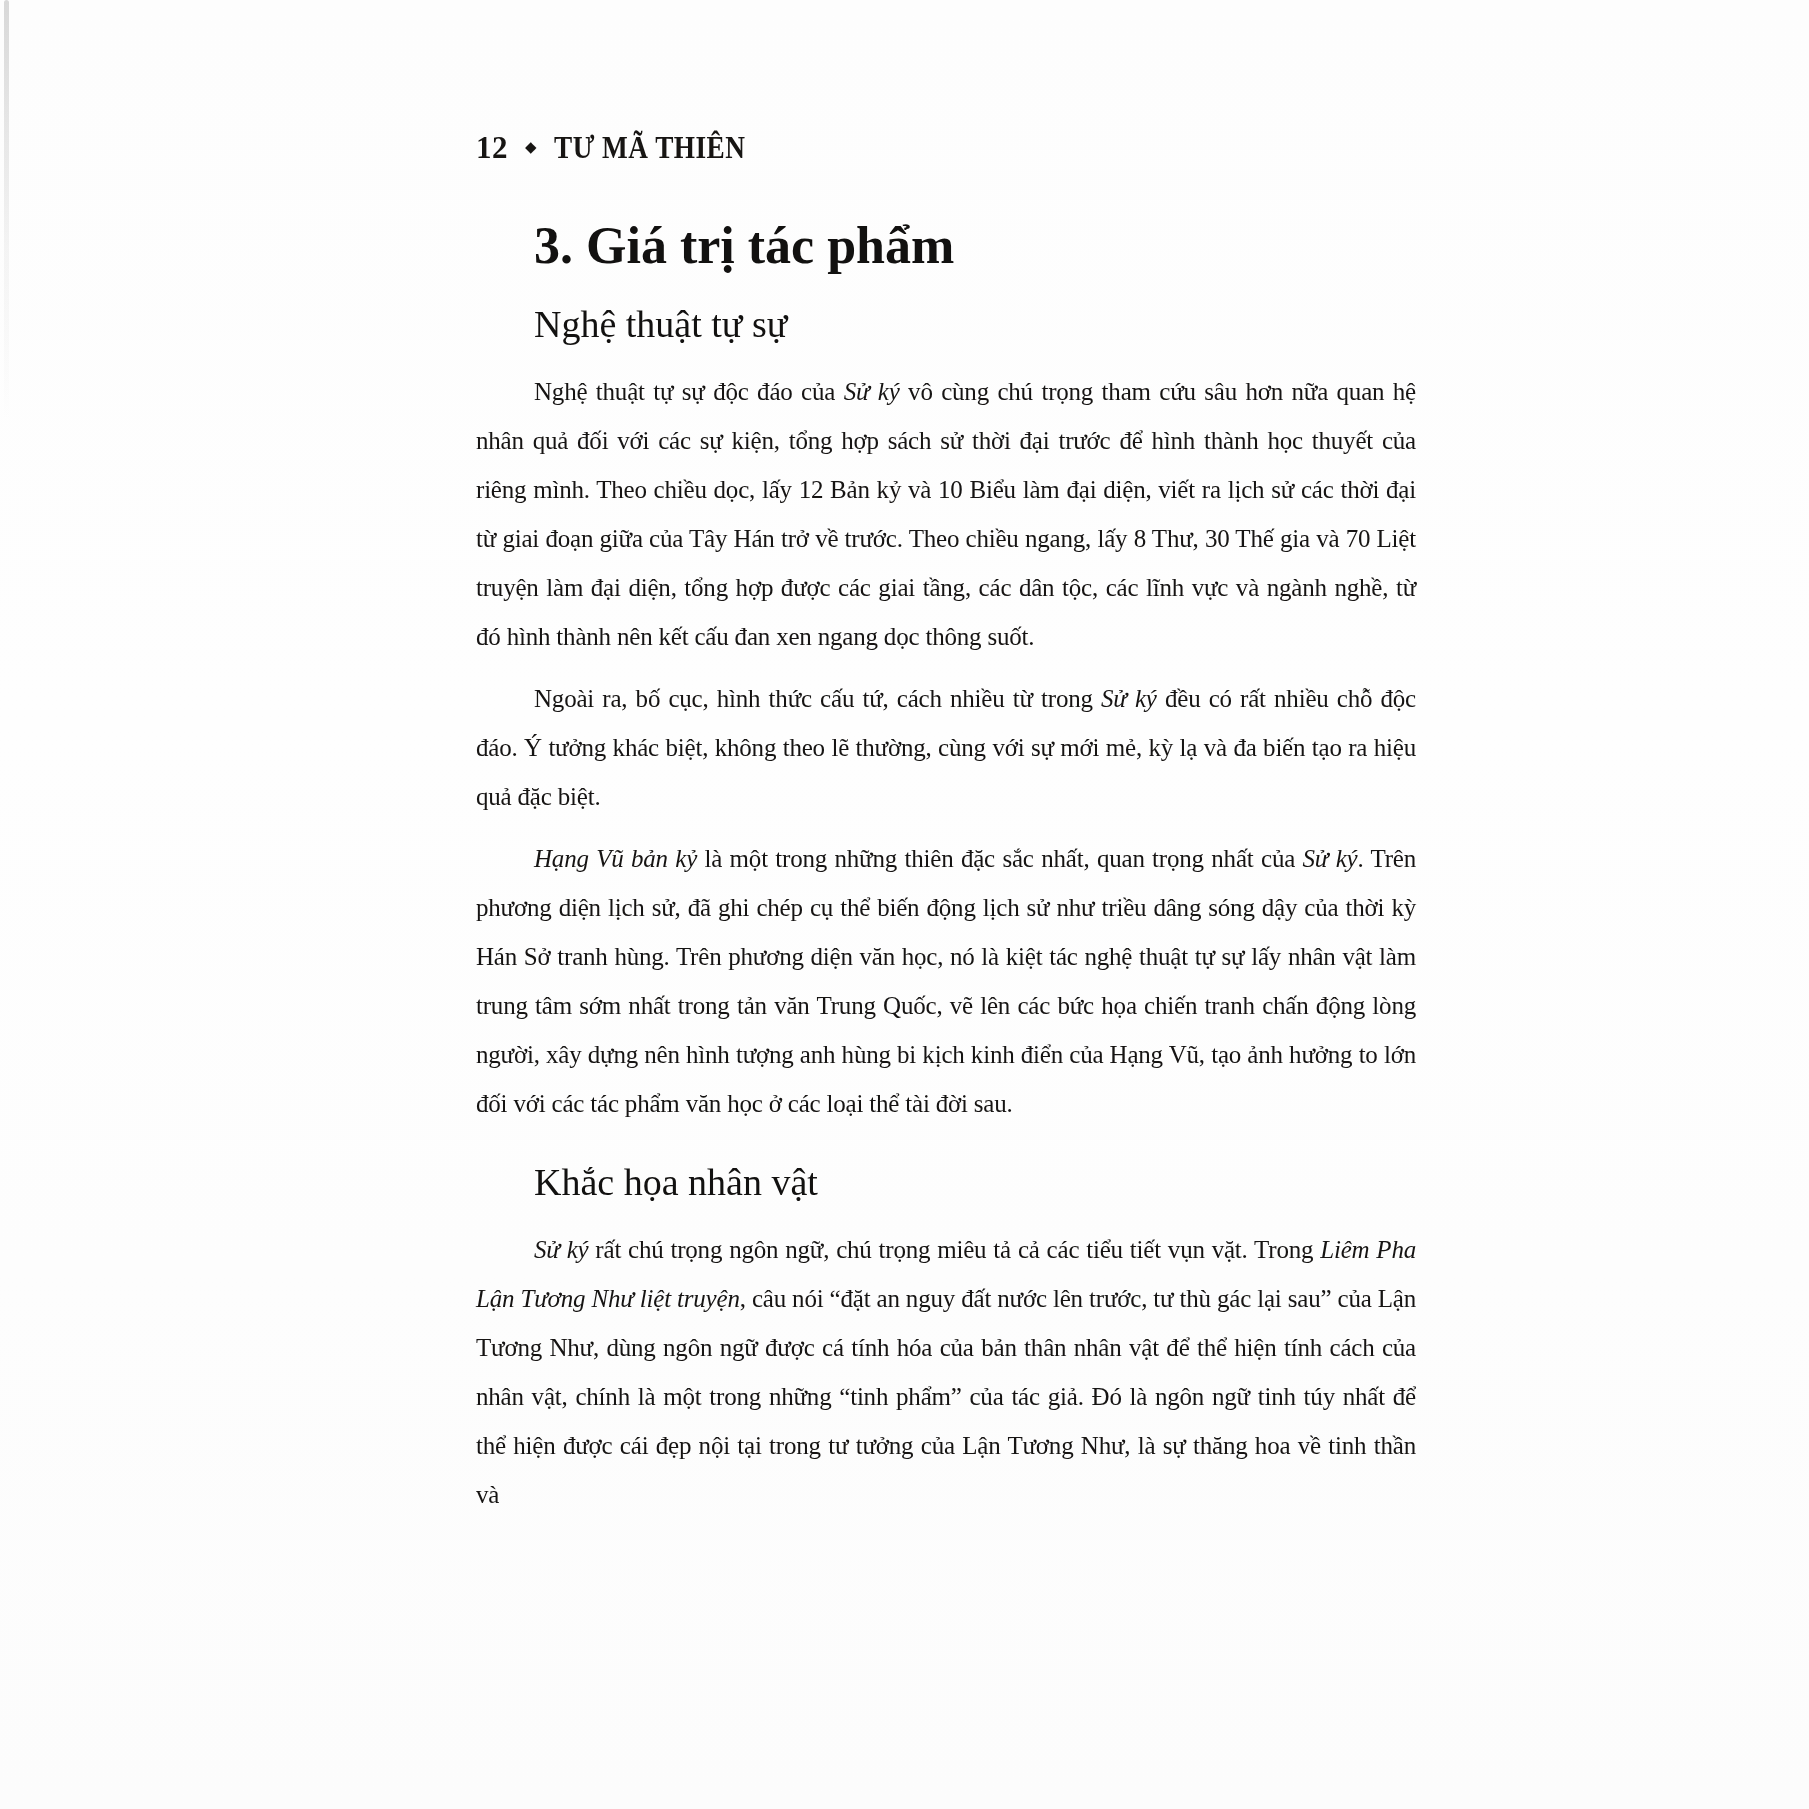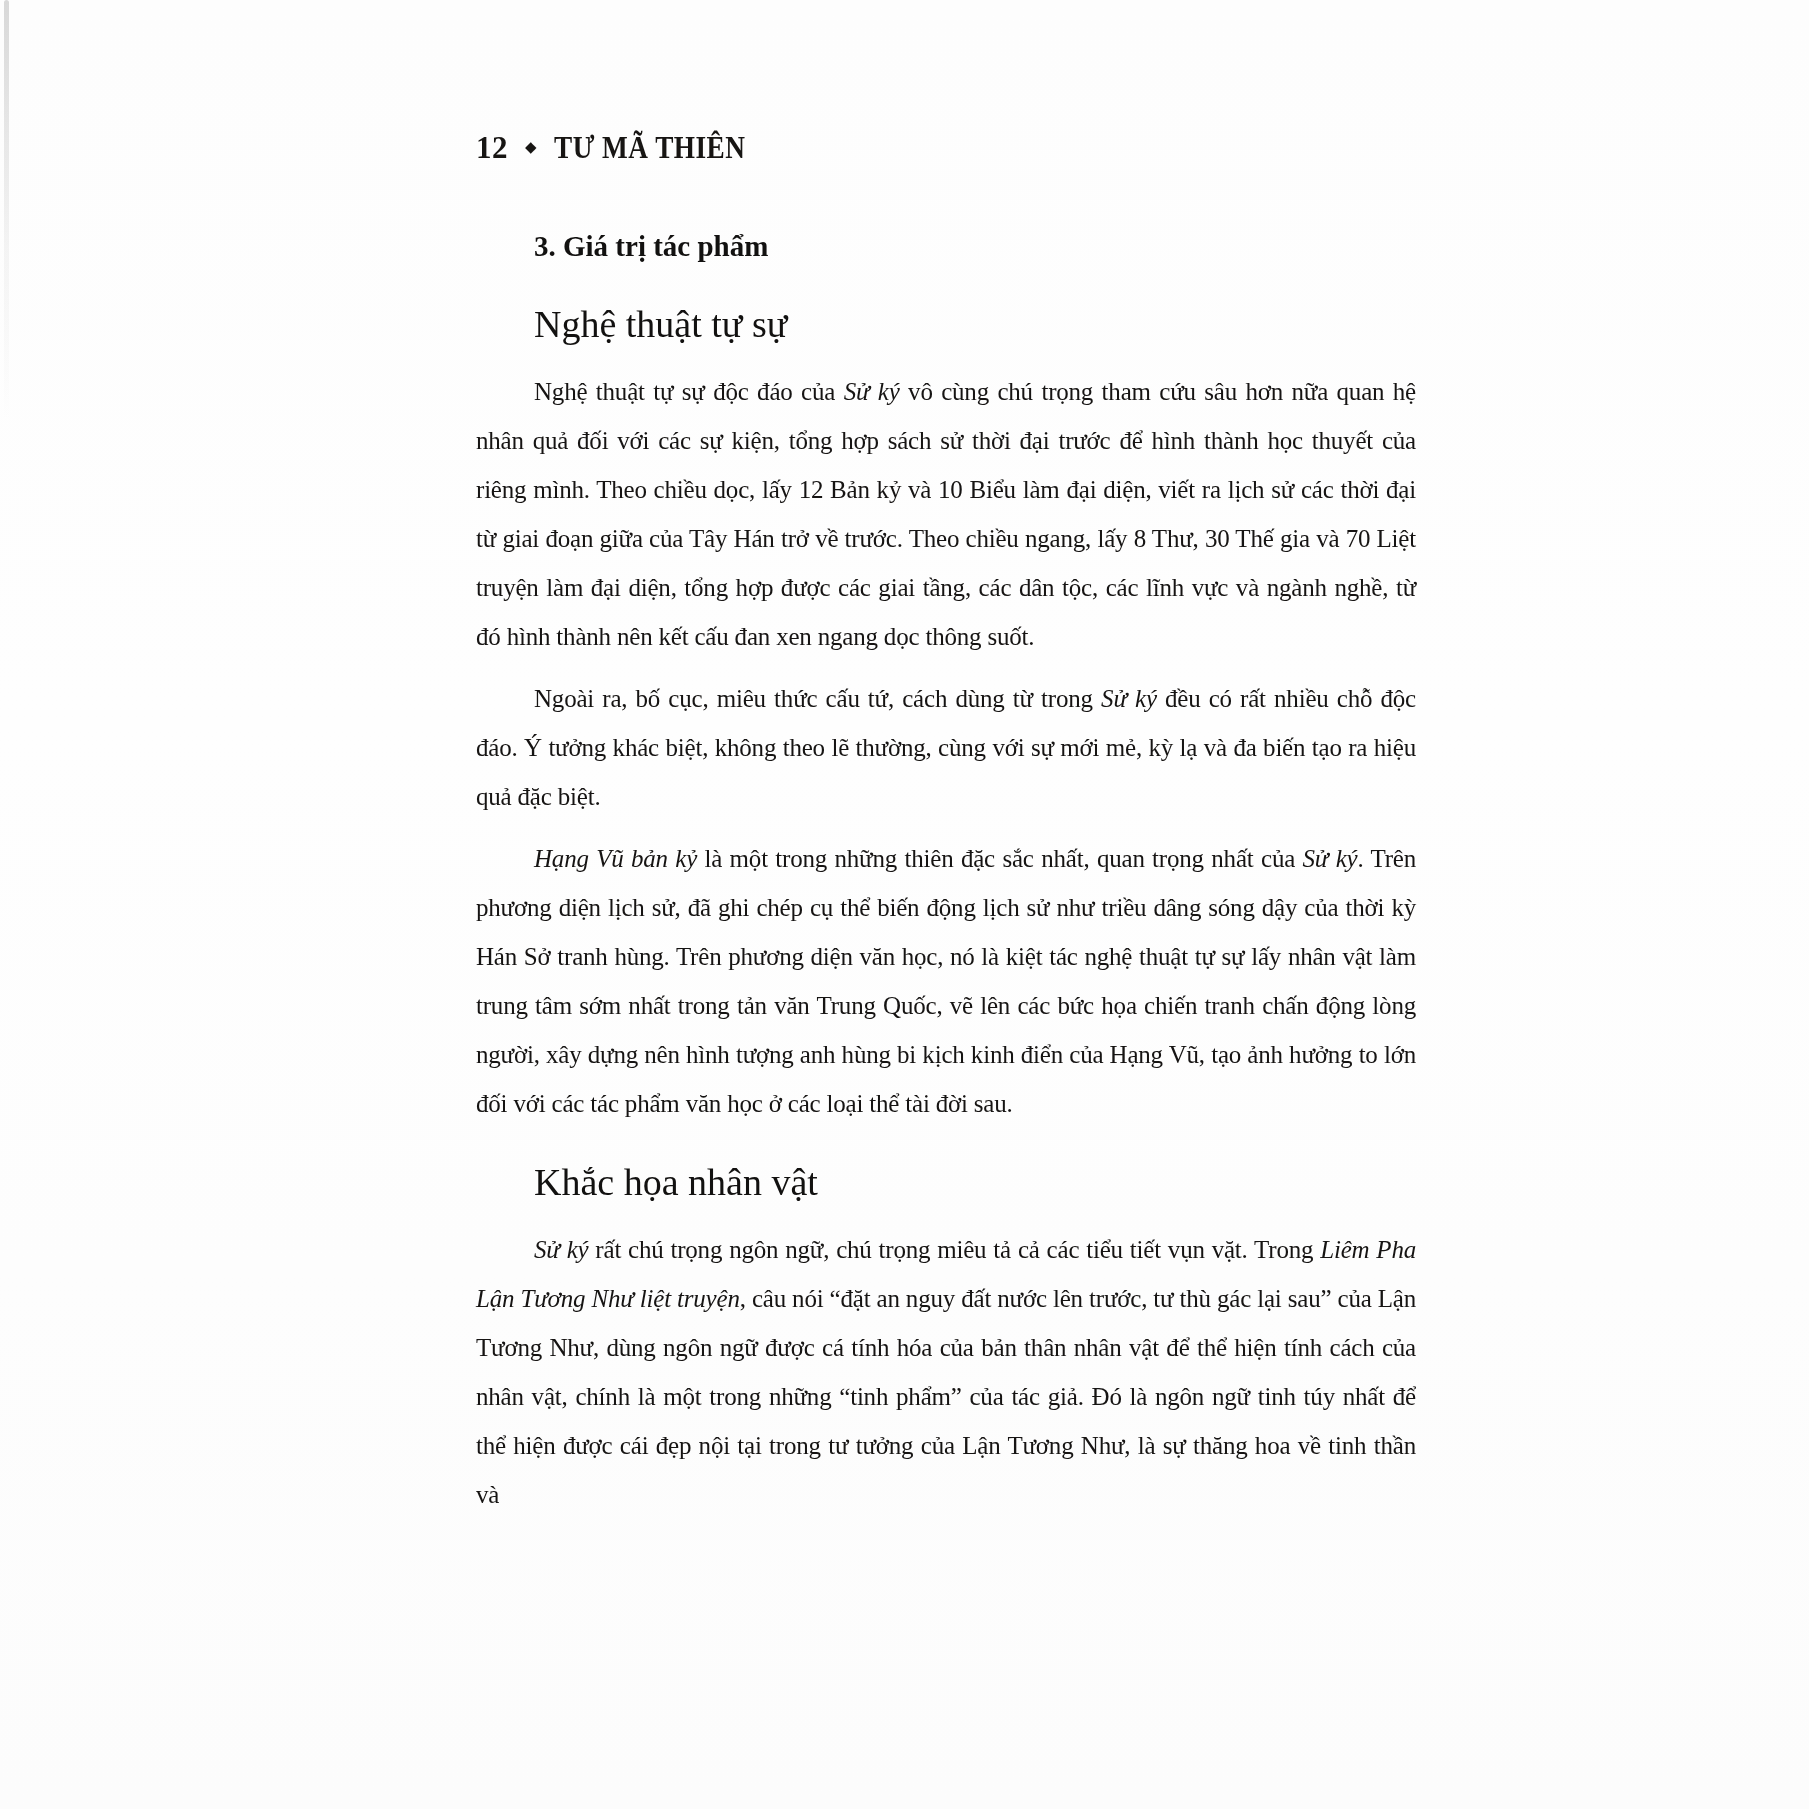--- a/index.html
+++ b/index.html
@@ -56,21 +56,21 @@
     transform: translateY(-1px);
   }
   .running-header .book-title {
     display: inline-block;
     letter-spacing: 0.5px;
     transform: scaleX(0.88);
     transform-origin: left center;
   }
   h2.section-heading {
     margin: 56px 0 0 58px;
-    font-size: 29px;
+    font-size: 52px;
     line-height: 48px;
     font-weight: 700;
     color: #121110;
   }
   .blocks h3.subheading {
     margin: 31px 0 20px 58px;
     font-size: 38px;
     line-height: 46px;
     font-weight: 400;
     color: #121110;
@@ -100,20 +100,20 @@
       <span class="pagenum">12</span>
       <span class="diamond">◆</span>
       <span class="book-title">TƯ MÃ THIÊN</span>
     </div>
 
     <h2 class="section-heading">3. Giá trị tác phẩm</h2>
 
     <div class="blocks">
         <h3 class="subheading">Nghệ thuật tự sự</h3>
         <p class="para"><span class="">Nghệ thuật tự sự độc đáo của </span><span class="it">Sử ký</span><span class=""> vô cùng chú trọng tham cứu sâu hơn nữa quan hệ nhân quả đối với các sự kiện, tổng hợp sách sử thời đại trước để hình thành học thuyết của riêng mình. Theo chiều dọc, lấy 12 Bản kỷ và 10 Biểu làm đại diện, viết ra lịch sử các thời đại từ giai đoạn giữa của Tây Hán trở về trước. Theo chiều ngang, lấy 8 Thư, 30 Thế gia và 70 Liệt truyện làm đại diện, tổng hợp được các giai tầng, các dân tộc, các lĩnh vực và ngành nghề, từ đó hình thành nên kết cấu đan xen ngang dọc thông suốt.</span></p>
-        <p class="para"><span class="">Ngoài ra, bố cục, miêu thức cấu tứ, cách dùng từ trong </span><span class="it">Sử ký</span><span class=""> đều có rất nhiều chỗ độc đáo. Ý tưởng khác biệt, không theo lẽ thường, cùng với sự mới mẻ, kỳ lạ và đa biến tạo ra hiệu quả đặc biệt.</span></p>
+        <p class="para"><span class="">Ngoài ra, bố cục, hình thức cấu tứ, cách nhiều từ trong </span><span class="it">Sử ký</span><span class=""> đều có rất nhiều chỗ độc đáo. Ý tưởng khác biệt, không theo lẽ thường, cùng với sự mới mẻ, kỳ lạ và đa biến tạo ra hiệu quả đặc biệt.</span></p>
         <p class="para"><span class="it">Hạng Vũ bản kỷ</span><span class=""> là một trong những thiên đặc sắc nhất, quan trọng nhất của </span><span class="it">Sử ký</span><span class="">. Trên phương diện lịch sử, đã ghi chép cụ thể biến động lịch sử như triều dâng sóng dậy của thời kỳ Hán Sở tranh hùng. Trên phương diện văn học, nó là kiệt tác nghệ thuật tự sự lấy nhân vật làm trung tâm sớm nhất trong tản văn Trung Quốc, vẽ lên các bức họa chiến tranh chấn động lòng người, xây dựng nên hình tượng anh hùng bi kịch kinh điển của Hạng Vũ, tạo ảnh hưởng to lớn đối với các tác phẩm văn học ở các loại thể tài đời sau.</span></p>
         <h3 class="subheading">Khắc họa nhân vật</h3>
         <p class="para"><span class="it">Sử ký</span><span class=""> rất chú trọng ngôn ngữ, chú trọng miêu tả cả các tiểu tiết vụn vặt. Trong </span><span class="it">Liêm Pha Lận Tương Như liệt truyện</span><span class="">, câu nói “đặt an nguy đất nước lên trước, tư thù gác lại sau” của Lận Tương Như, dùng ngôn ngữ được cá tính hóa của bản thân nhân vật để thể hiện tính cách của nhân vật, chính là một trong những “tinh phẩm” của tác giả. Đó là ngôn ngữ tinh túy nhất để thể hiện được cái đẹp nội tại trong tư tưởng của Lận Tương Như, là sự thăng hoa về tinh thần và</span></p>
       </div>
 
   </div>
 </div>
 
 </body></html>

